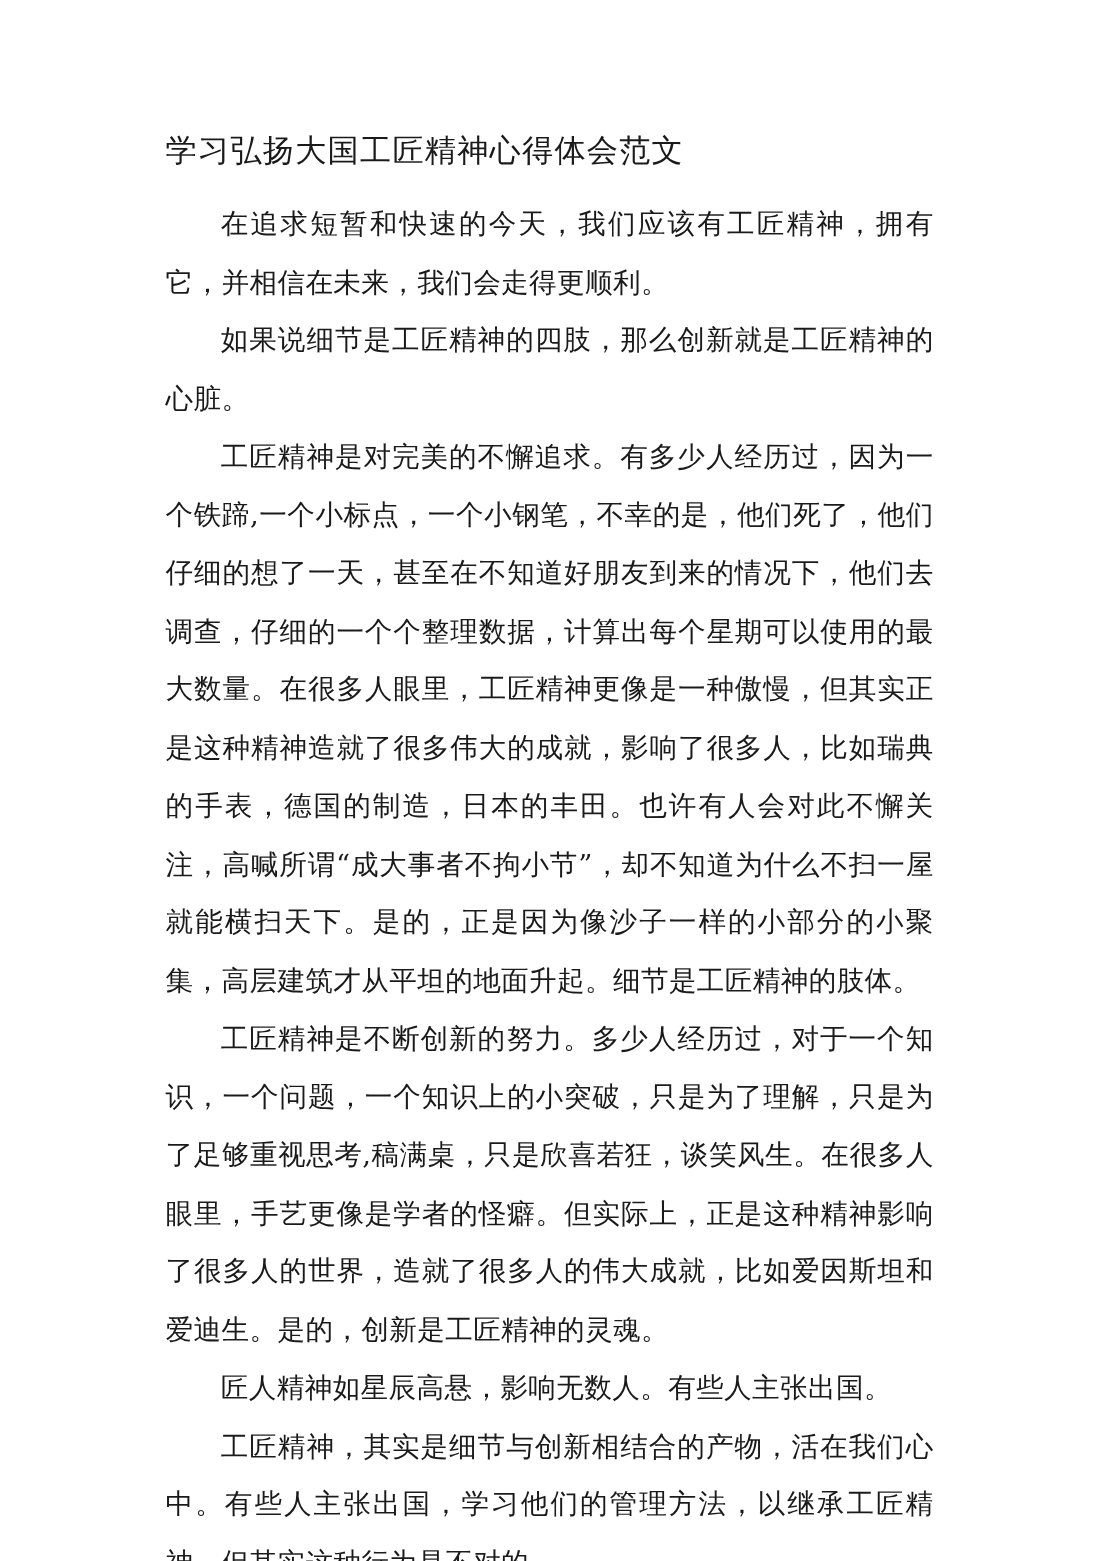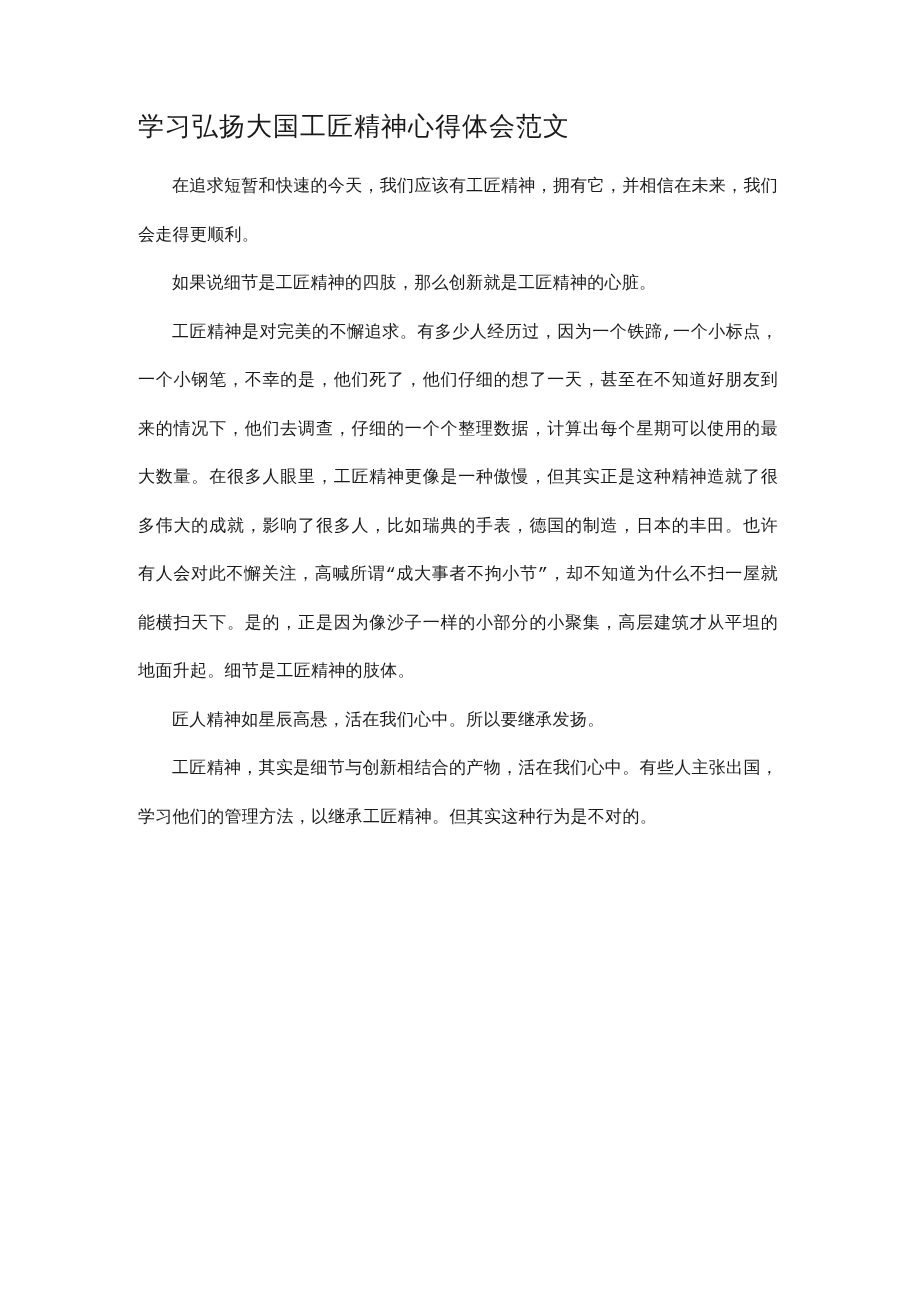--- a/index.html
+++ b/index.html
@@ -34,38 +34,38 @@
       font-weight: normal;
     }
     .body {
       position: absolute;
       top: 163px;
       left: 0;
       width: 640px;
     }
     .para {
       margin: 0;
-      font-size: 17px;
+      font-size: 23px;
       line-height: 48.5px;
       text-indent: 2em;
       text-align: justify;
       text-justify: inter-character;
       letter-spacing: 0.3px;
-      font-family: Liberation Mono, monospace;
     }
     .para.gap {
       margin-top: 8px;
     }
   </style>
 </head>
 <body>
 
 <div class="page">
   <h1 class="title">学习弘扬大国工匠精神心得体会范文</h1>
 
   <div class="body">
     <p class="para">在追求短暂和快速的今天，我们应该有工匠精神，拥有它，并相信在未来，我们会走得更顺利。</p>
     <p class="para">如果说细节是工匠精神的四肢，那么创新就是工匠精神的心脏。</p>
     <p class="para">工匠精神是对完美的不懈追求。有多少人经历过，因为一个铁蹄,一个小标点，一个小钢笔，不幸的是，他们死了，他们仔细的想了一天，甚至在不知道好朋友到来的情况下，他们去调查，仔细的一个个整理数据，计算出每个星期可以使用的最大数量。在很多人眼里，工匠精神更像是一种傲慢，但其实正是这种精神造就了很多伟大的成就，影响了很多人，比如瑞典的手表，德国的制造，日本的丰田。也许有人会对此不懈关注，高喊所谓“成大事者不拘小节”，却不知道为什么不扫一屋就能横扫天下。是的，正是因为像沙子一样的小部分的小聚集，高层建筑才从平坦的地面升起。细节是工匠精神的肢体。</p>
-    <p class="para">匠人精神如星辰高悬，活在我们心中。所以要继承发扬。</p>
+    <p class="para">工匠精神是不断创新的努力。多少人经历过，对于一个知识，一个问题，一个知识上的小突破，只是为了理解，只是为了足够重视思考,稿满桌，只是欣喜若狂，谈笑风生。在很多人眼里，手艺更像是学者的怪癖。但实际上，正是这种精神影响了很多人的世界，造就了很多人的伟大成就，比如爱因斯坦和爱迪生。是的，创新是工匠精神的灵魂。</p>
+    <p class="para">匠人精神如星辰高悬，影响无数人。有些人主张出国。</p>
     <p class="para">工匠精神，其实是细节与创新相结合的产物，活在我们心中。有些人主张出国，学习他们的管理方法，以继承工匠精神。但其实这种行为是不对的。</p>
   </div>
 </div>
 
 </body></html>

